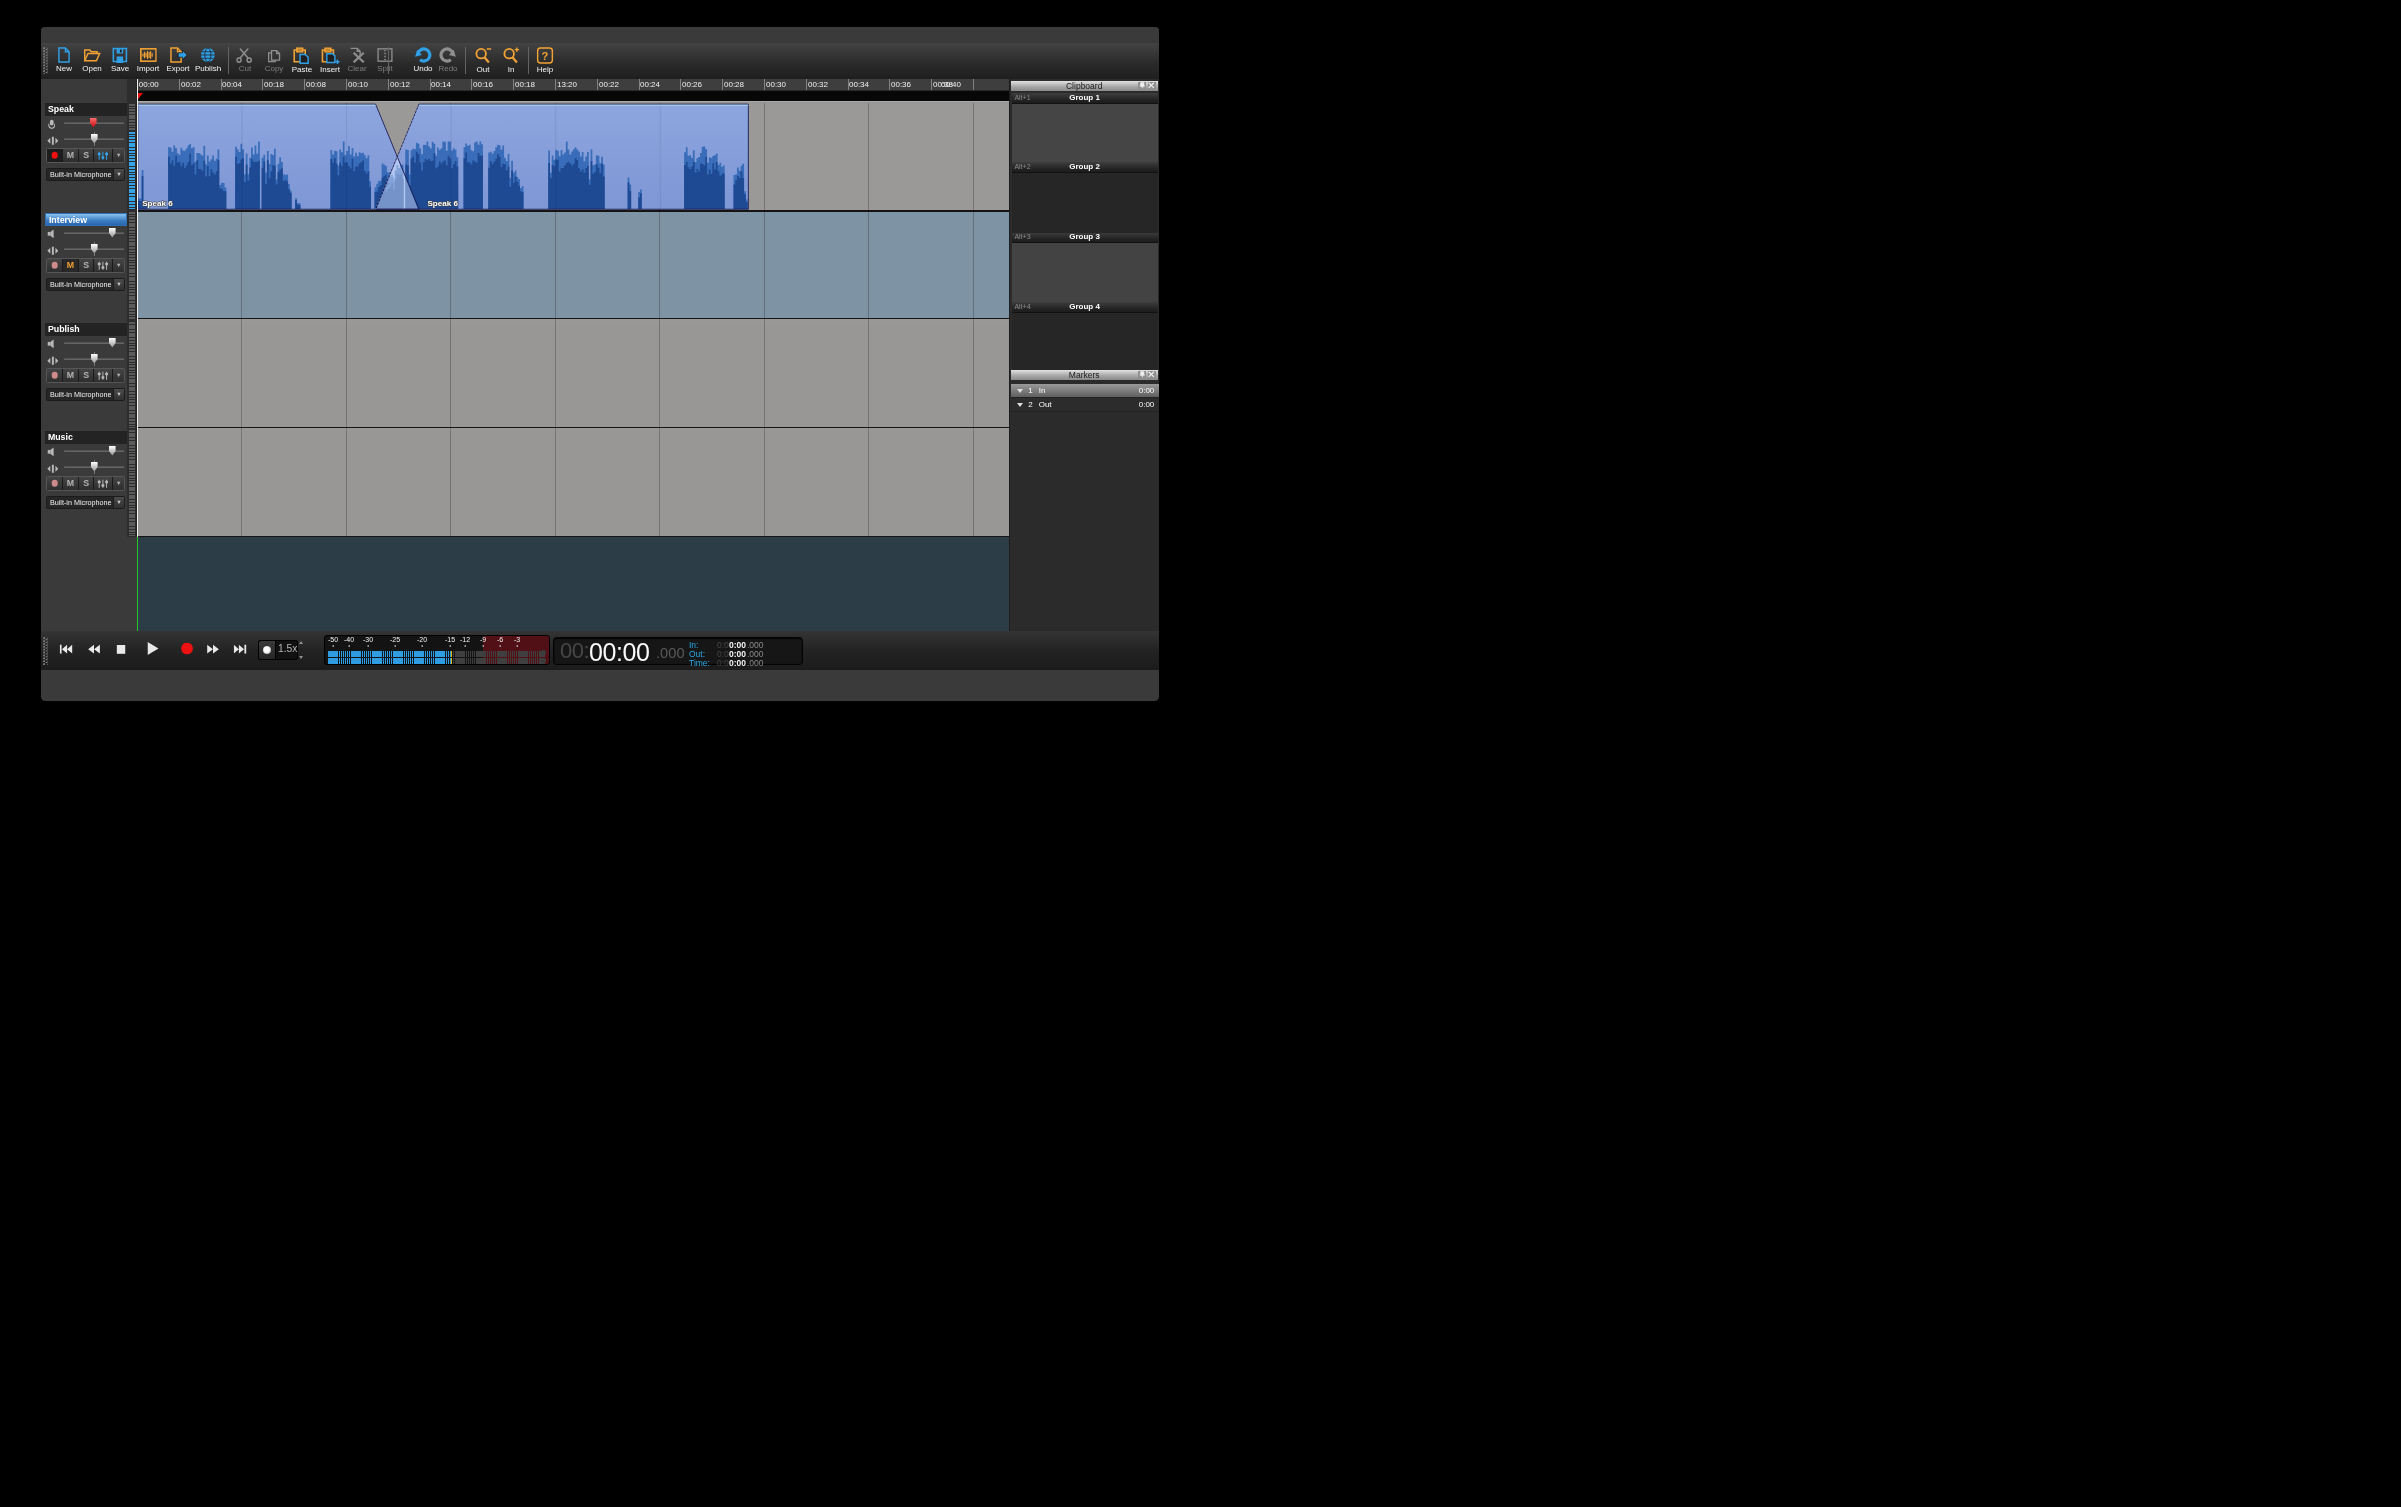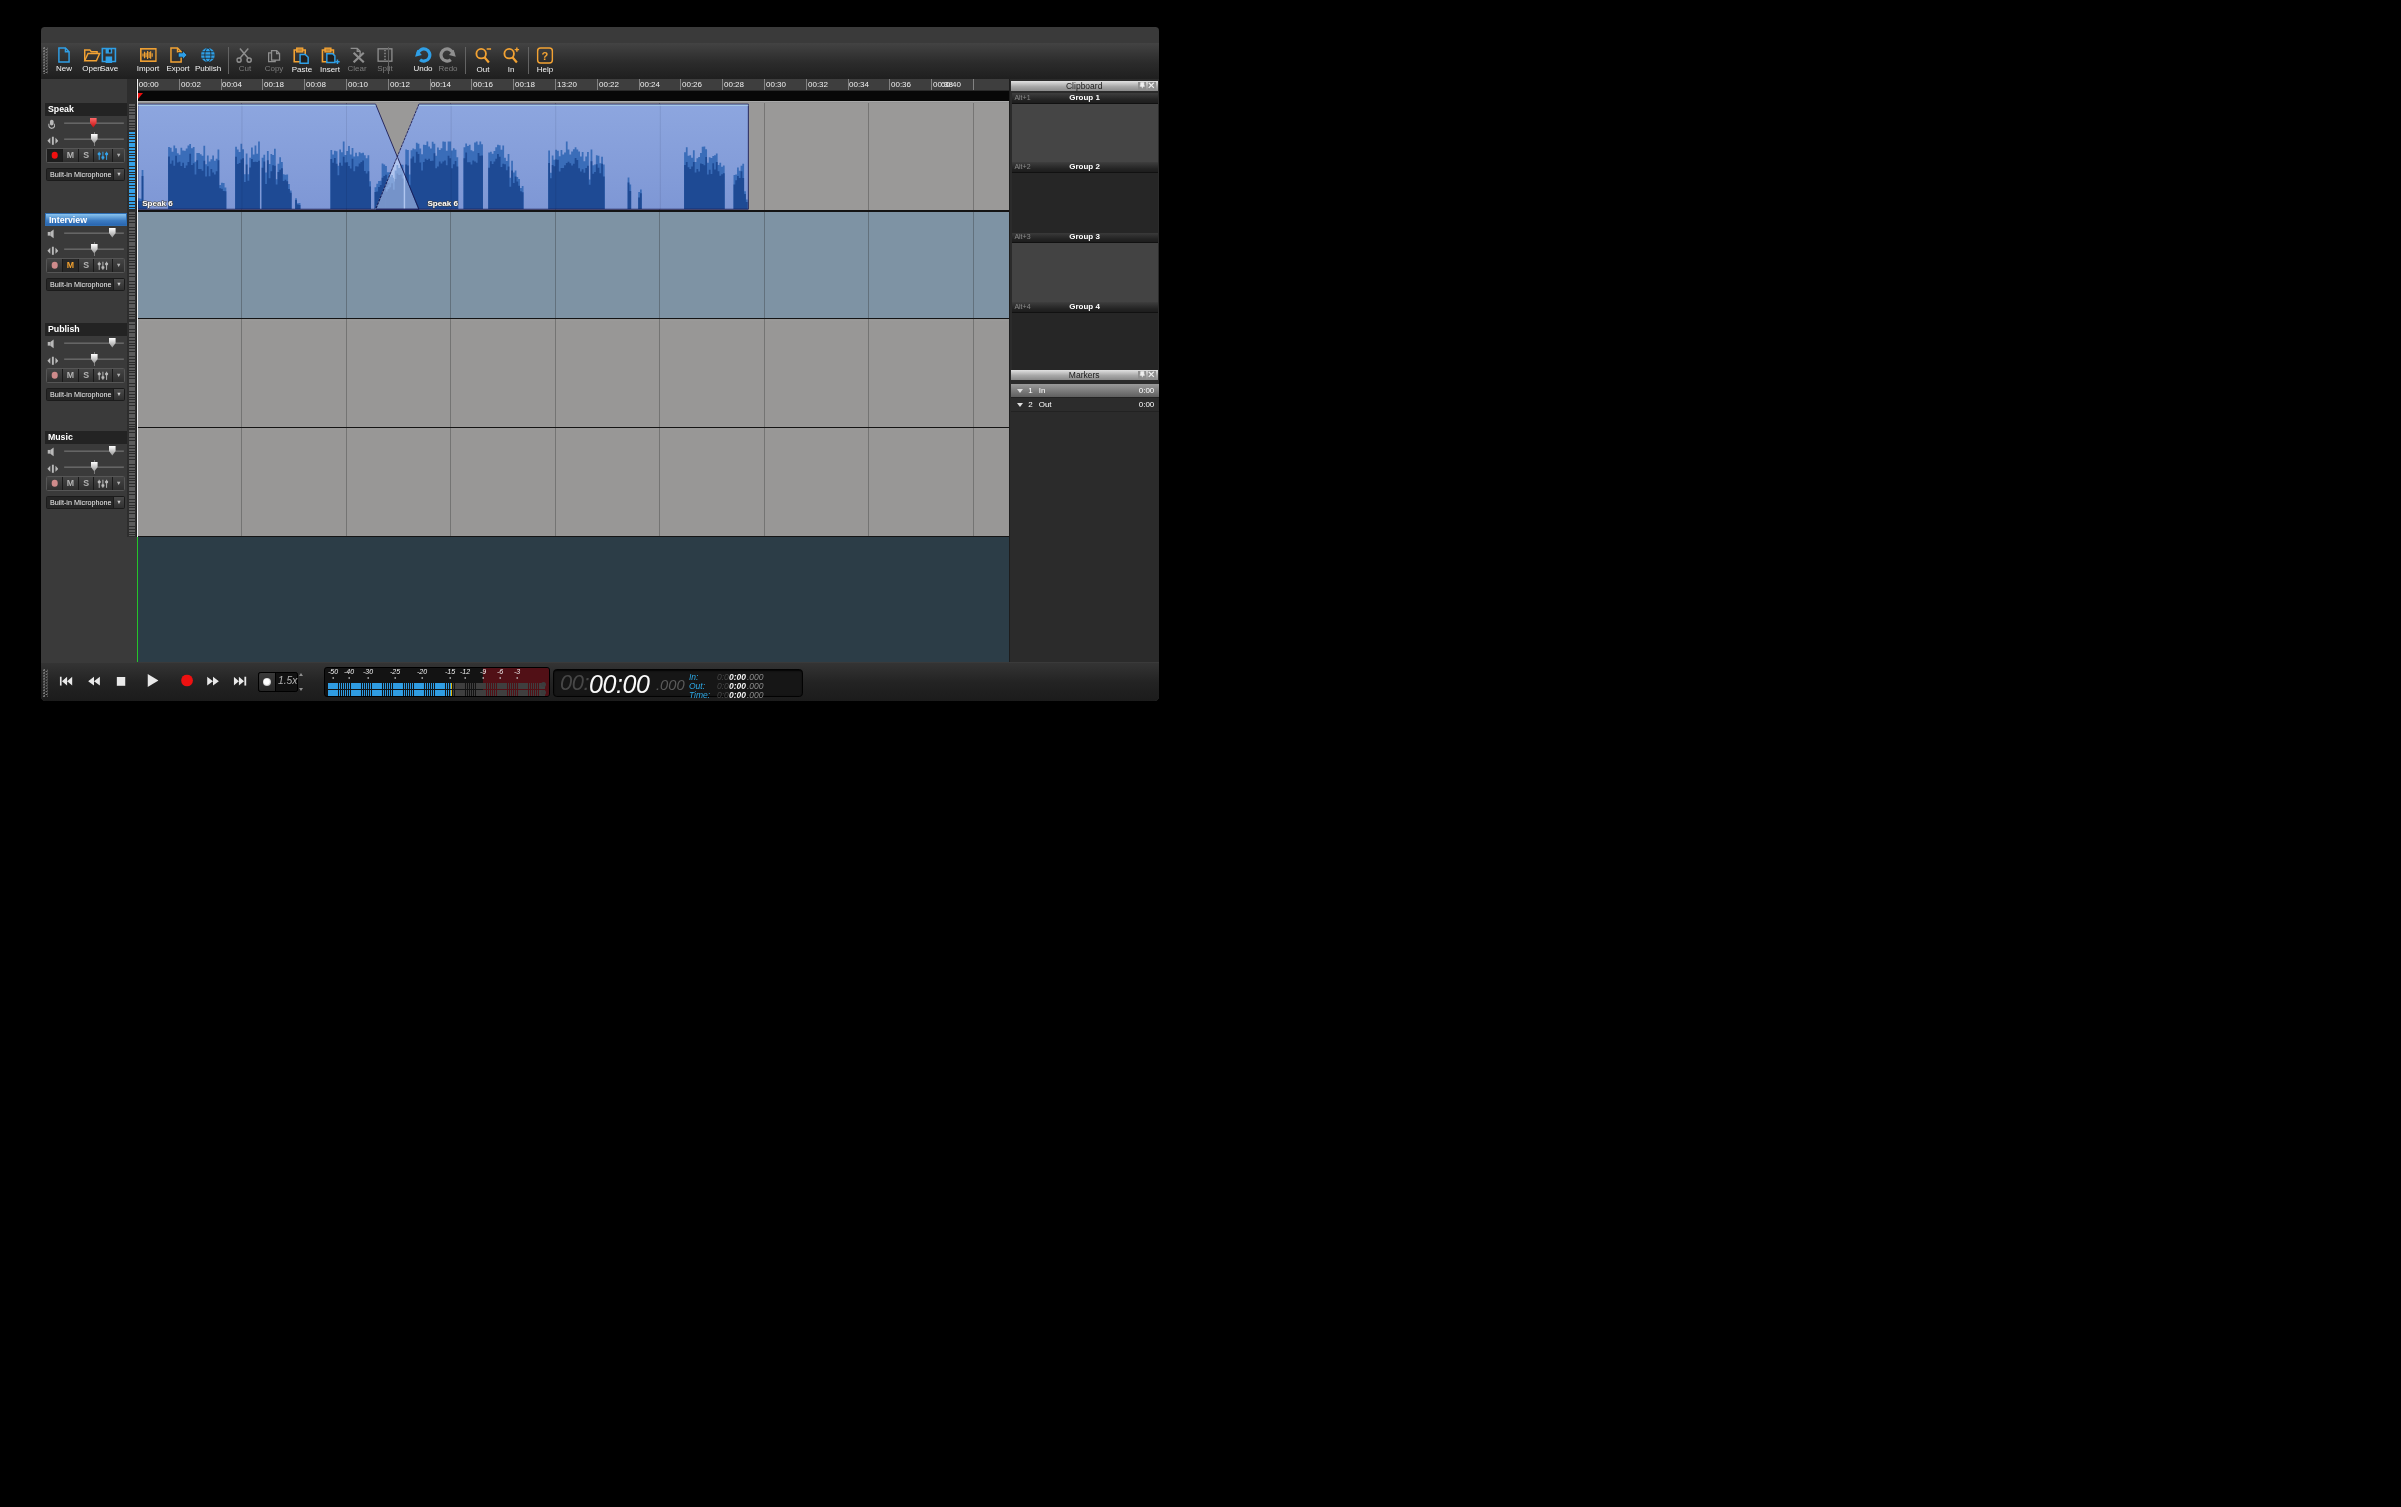--- a/index.html
+++ b/index.html
@@ -93,22 +93,22 @@
   background:linear-gradient(#3e3e3e,#232323 70%,#1d1d1d); border-bottom:0.7px solid #111;
   color:#fff; font-weight:bold; font-size:8px; text-align:center; line-height:10.3px; }
 .ghead .alt { position:absolute; left:2.9px; color:#8a8a8a; font-weight:normal; font-size:7px; }
 .gbody { position:absolute; left:1.5px; width:146px; }
 .mrow { position:absolute; left:0.7px; width:148px; height:14.3px; color:#fff; font-size:8px;
   line-height:14.3px; }
 .mrow .tri { position:absolute; left:5.9px; top:5.1px; width:0; height:0;
   border-left:3.3px solid rgba(0,0,0,0); border-right:3.3px solid rgba(0,0,0,0);
   border-top:4.4px solid #ddd; }
 
-#transport { left:0; top:636px; width:100%; height:39px;
-  background:linear-gradient(#343434,#232323 50%,#1b1b1b);font-style:italic; }
+#transport { left:0; top:604px; width:100%; height:39px;
+  background:linear-gradient(#343434,#232323 50%,#1b1b1b); }
 .tpb { position:absolute; transform:translate(-50%,-50%); }
 #meterbox { position:absolute; left:283px; top:3.7px; width:226px; height:30px;
   background:#131313; border-radius:2.9px; border:0.7px solid #000; overflow:hidden; }
 #redzone { position:absolute; left:158px; top:0; width:68px; height:30px; background:#511016; }
 .mlab { position:absolute; top:0.7px; color:#f5f5f5; font-size:7px; transform:translateX(-50%); }
 .mtick { position:absolute; top:9.2px; width:0.7px; height:2.6px; background:#cfcfcf; transform:translateX(-50%); }
 .mrowled { position:absolute; left:2.9px; width:217px; height:6.2px; }
 .seg { position:absolute; top:0; height:6.2px; }
 .segblue { background:repeating-linear-gradient(to right,#2f9ce2 0 1.5px,#10151a 1.5px 2.1px); }
 .segyel { background:#e0b400; }
@@ -124,21 +124,21 @@
   <div id="toolbar">
     <div class="handle" style="left:2.2px;top:4.4px;height:27px;"></div>
     <div class="tbtn" style="left:23px"><svg width="16" height="16" viewBox="0 0 22 22">
           <path d="M4 1.5 h9 l5 5 v14 h-14 z" fill="none" stroke="#2f9fe6" stroke-width="2"></path>
           <path d="M13 1.5 v5 h5" fill="none" stroke="#2f9fe6" stroke-width="2"></path>
         </svg>New</div>
       <div class="tbtn" style="left:51px"><svg width="17.6" height="16" viewBox="0 0 24 22">
           <path d="M2 19 v-15 h7 l2 2.5 h8 v3" fill="none" stroke="#f2a233" stroke-width="2"></path>
           <path d="M2 19 l4.5-10 h16 l-4.5 10 z" fill="none" stroke="#f2a233" stroke-width="2"></path>
         </svg>Open</div>
-      <div class="tbtn" style="left:68px"><svg width="16" height="16" viewBox="0 0 22 22">
+      <div class="tbtn" style="left:79px"><svg width="16" height="16" viewBox="0 0 22 22">
           <path d="M2 2 h18 v18 h-18 z" fill="none" stroke="#2f9fe6" stroke-width="2.2"></path>
           <rect x="6.5" y="2" width="9" height="7" fill="#2f9fe6"></rect>
           <rect x="11" y="3.5" width="2.5" height="4" fill="#1f1f1f"></rect>
           <rect x="6.5" y="13" width="9" height="9" fill="#2f9fe6"></rect>
         </svg>Save</div>
       <div class="tbtn" style="left:107px"><svg width="17.6" height="16" viewBox="0 0 24 22">
           <rect x="1.5" y="2.5" width="21" height="17" fill="none" stroke="#f2a233" stroke-width="2.2"></rect>
           <g stroke="#f2a233" stroke-width="1.6">
             <line x1="4.5" y1="9" x2="4.5" y2="13"></line>
             <line x1="6.6" y1="6.5" x2="6.6" y2="15.5"></line>

